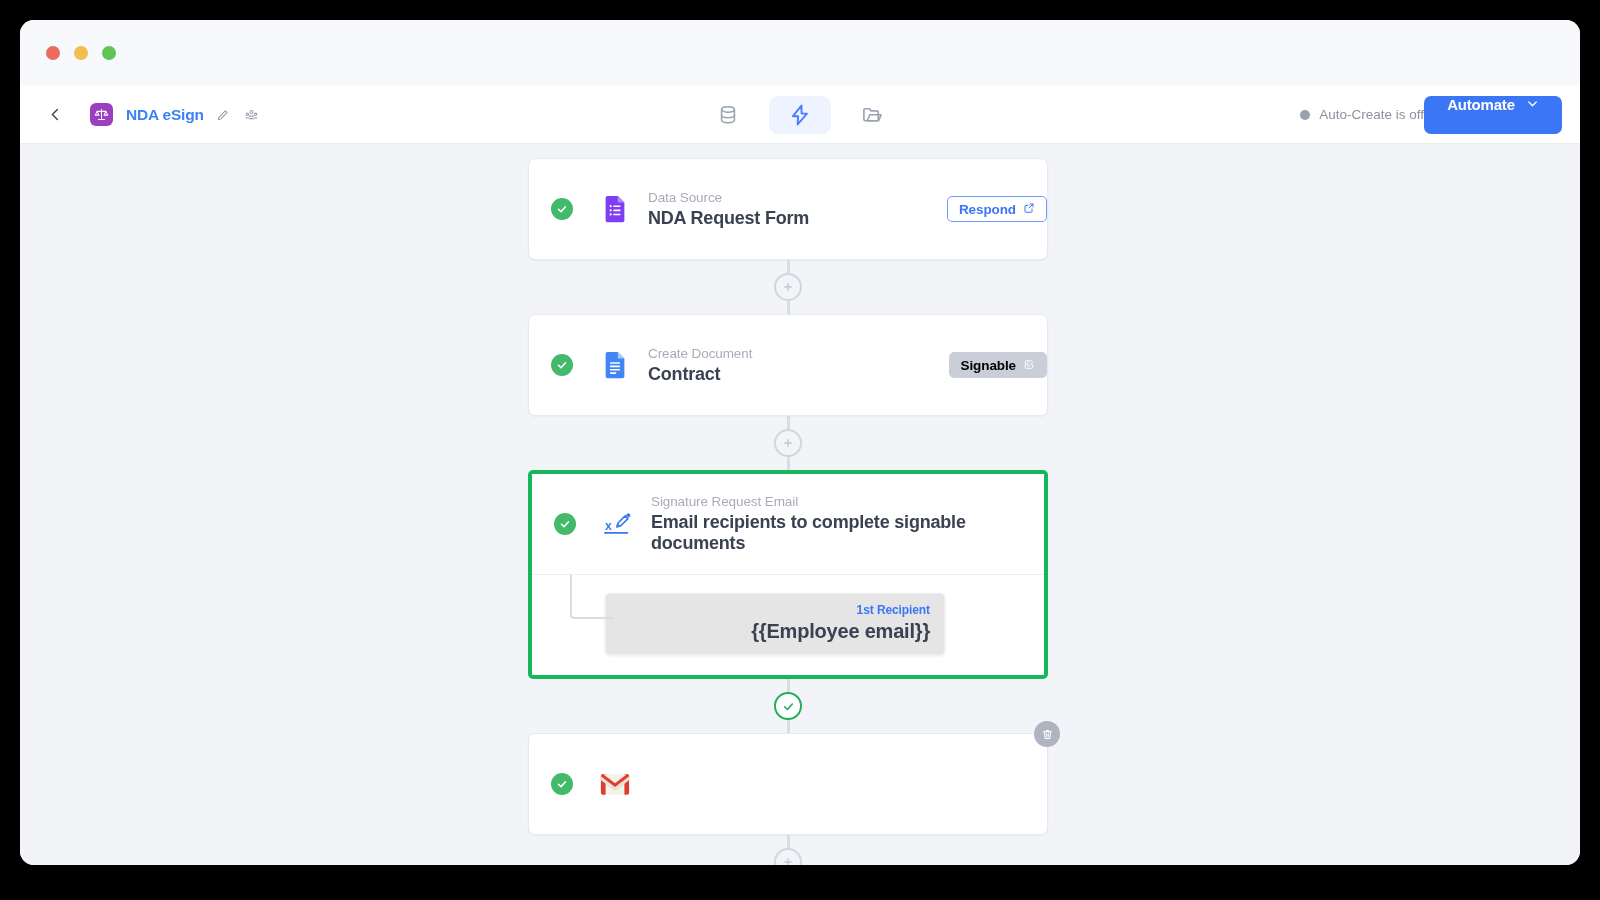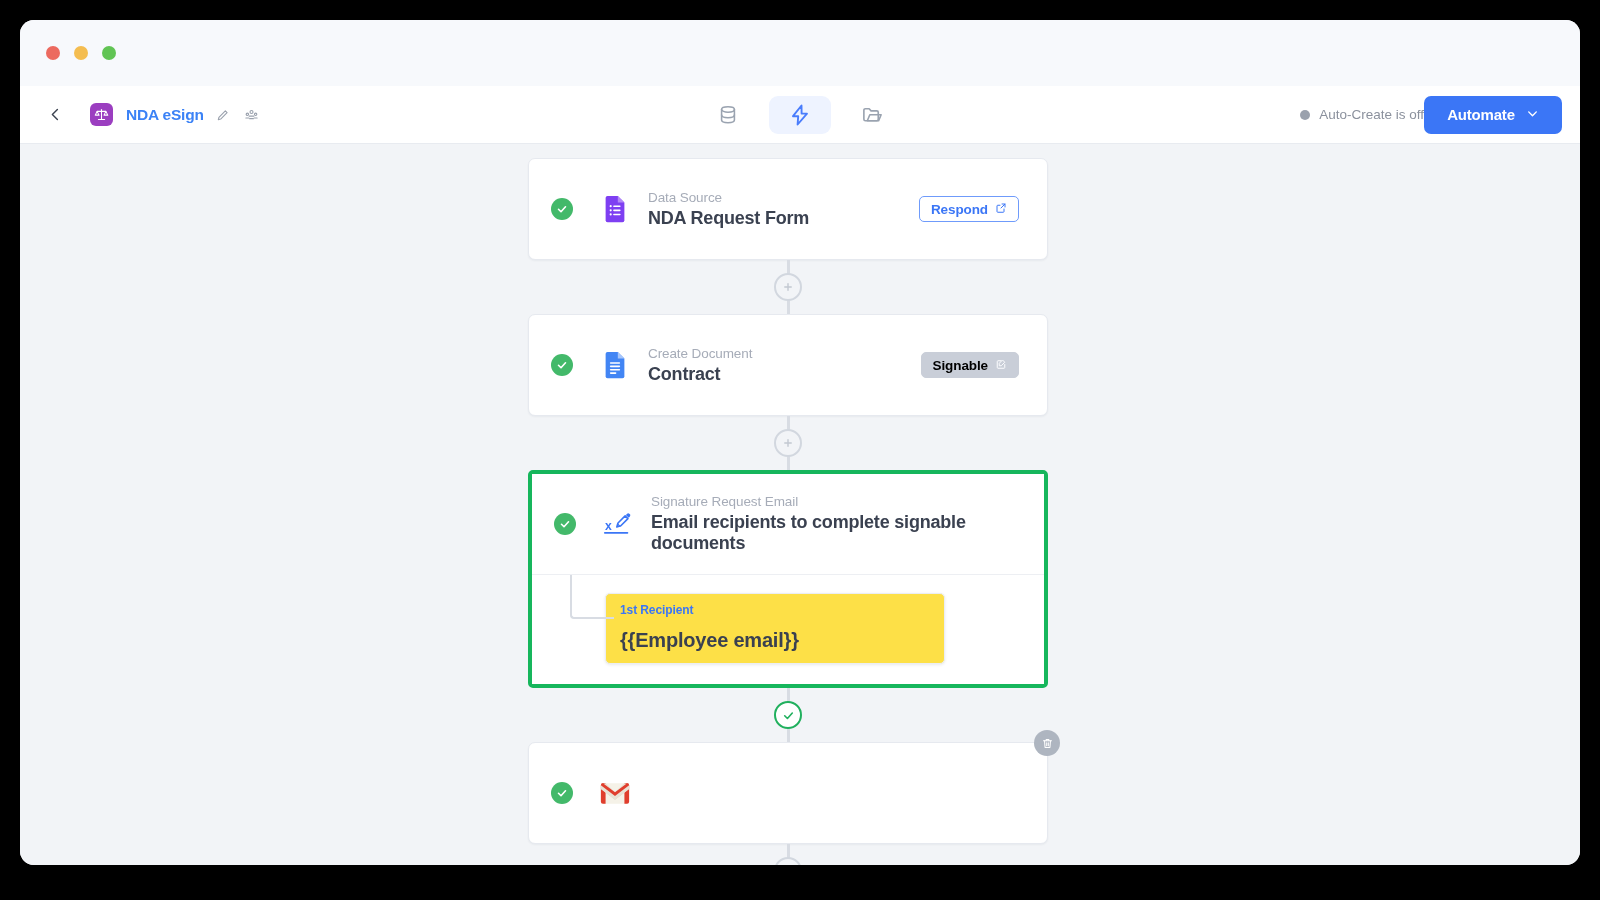--- a/index.html
+++ b/index.html
@@ -88,21 +88,21 @@
   }
   .auto-state{
     display:flex;align-items:center;gap:9px;
     font-size:13.5px;color:#8b919d;font-weight:400;
   }
   .auto-dot{width:10px;height:10px;border-radius:50%;background:#9aa1ad;}
   .automate-btn{
     background:#3b76f6;color:#fff;
     height:38px;min-width:138px;
     border-radius:7px;border:none;
-    display:flex;align-items:center;justify-content:center;gap:11px;
+    display:flex;justify-content:center;gap:11px;
     font-size:15px;font-weight:700;letter-spacing:-.2px;
     cursor:pointer;padding:0 16px;
     font-family:"Liberation Sans", sans-serif;
   }
   
   .canvas{
     flex:1 1 auto;background:#f2f4f7;
     position:relative;overflow:hidden;
   }
   .flow{
@@ -130,21 +130,21 @@
     flex:0 0 auto;
   }
   .card-icon{
     width:34px;height:34px;margin-left:25px;flex:0 0 auto;
     display:flex;align-items:center;justify-content:center;
   }
   .card-text{margin-left:16px;display:flex;flex-direction:column;gap:3px;flex:1 1 auto;min-width:0;}
   .card-kicker{font-size:13.5px;color:#a6acb8;font-weight:400;letter-spacing:-.1px;}
   .card-title{font-size:18px;color:#3a4150;font-weight:700;letter-spacing:-.2px;}
   .pill{
-    margin-right:28px;flex:0 0 auto;
+    flex:0 0 auto;
     height:26px;border-radius:5px;
     display:flex;align-items:center;gap:7px;
     padding:0 11px;box-sizing:border-box;
     font-size:13.5px;font-weight:700;letter-spacing:-.1px;
     cursor:pointer;
   }
   .pill.respond{border:1px solid #6f9bfb;color:#3b76f6;background:#fff;}
   .pill.signable{background:#c9ced8;color:#000000;border:1px solid #c9ced8;cursor:default;}
   
   .connector{
@@ -178,27 +178,27 @@
     min-height:42px;
   }
   .elbow{
     position:absolute;left:38px;top:0;width:42px;height:42px;
     border-left:2px solid #d8dce3;
     border-bottom:2px solid #d8dce3;
     border-bottom-left-radius:4px;
   }
   .sub-card{
     margin-left:73px;width:340px;
-    background:#fde047;
+    background:#e5e5e5;
     border:1px solid #eceef2;
     border-radius:5px;
     box-shadow:0 1px 3px rgba(25,35,60,.10);
     padding:9px 14px 11px 14px;
     box-sizing:border-box;
-    display:flex;flex-direction:column;gap:12px;
+    display:flex;flex-direction:column;gap:3px;align-items:flex-end;
   }
   .sub-kicker{font-size:12px;color:#3b76f6;font-weight:700;letter-spacing:-.1px;}
   .sub-value{font-size:20px;color:#3a4150;font-weight:700;letter-spacing:-.2px;}
   .trash-btn{
     position:absolute;right:-13px;top:-13px;
     width:26px;height:26px;border-radius:50%;
     background:#aeb5c0;color:#fff;
     display:flex;align-items:center;justify-content:center;
     cursor:pointer;z-index:5;
   }

